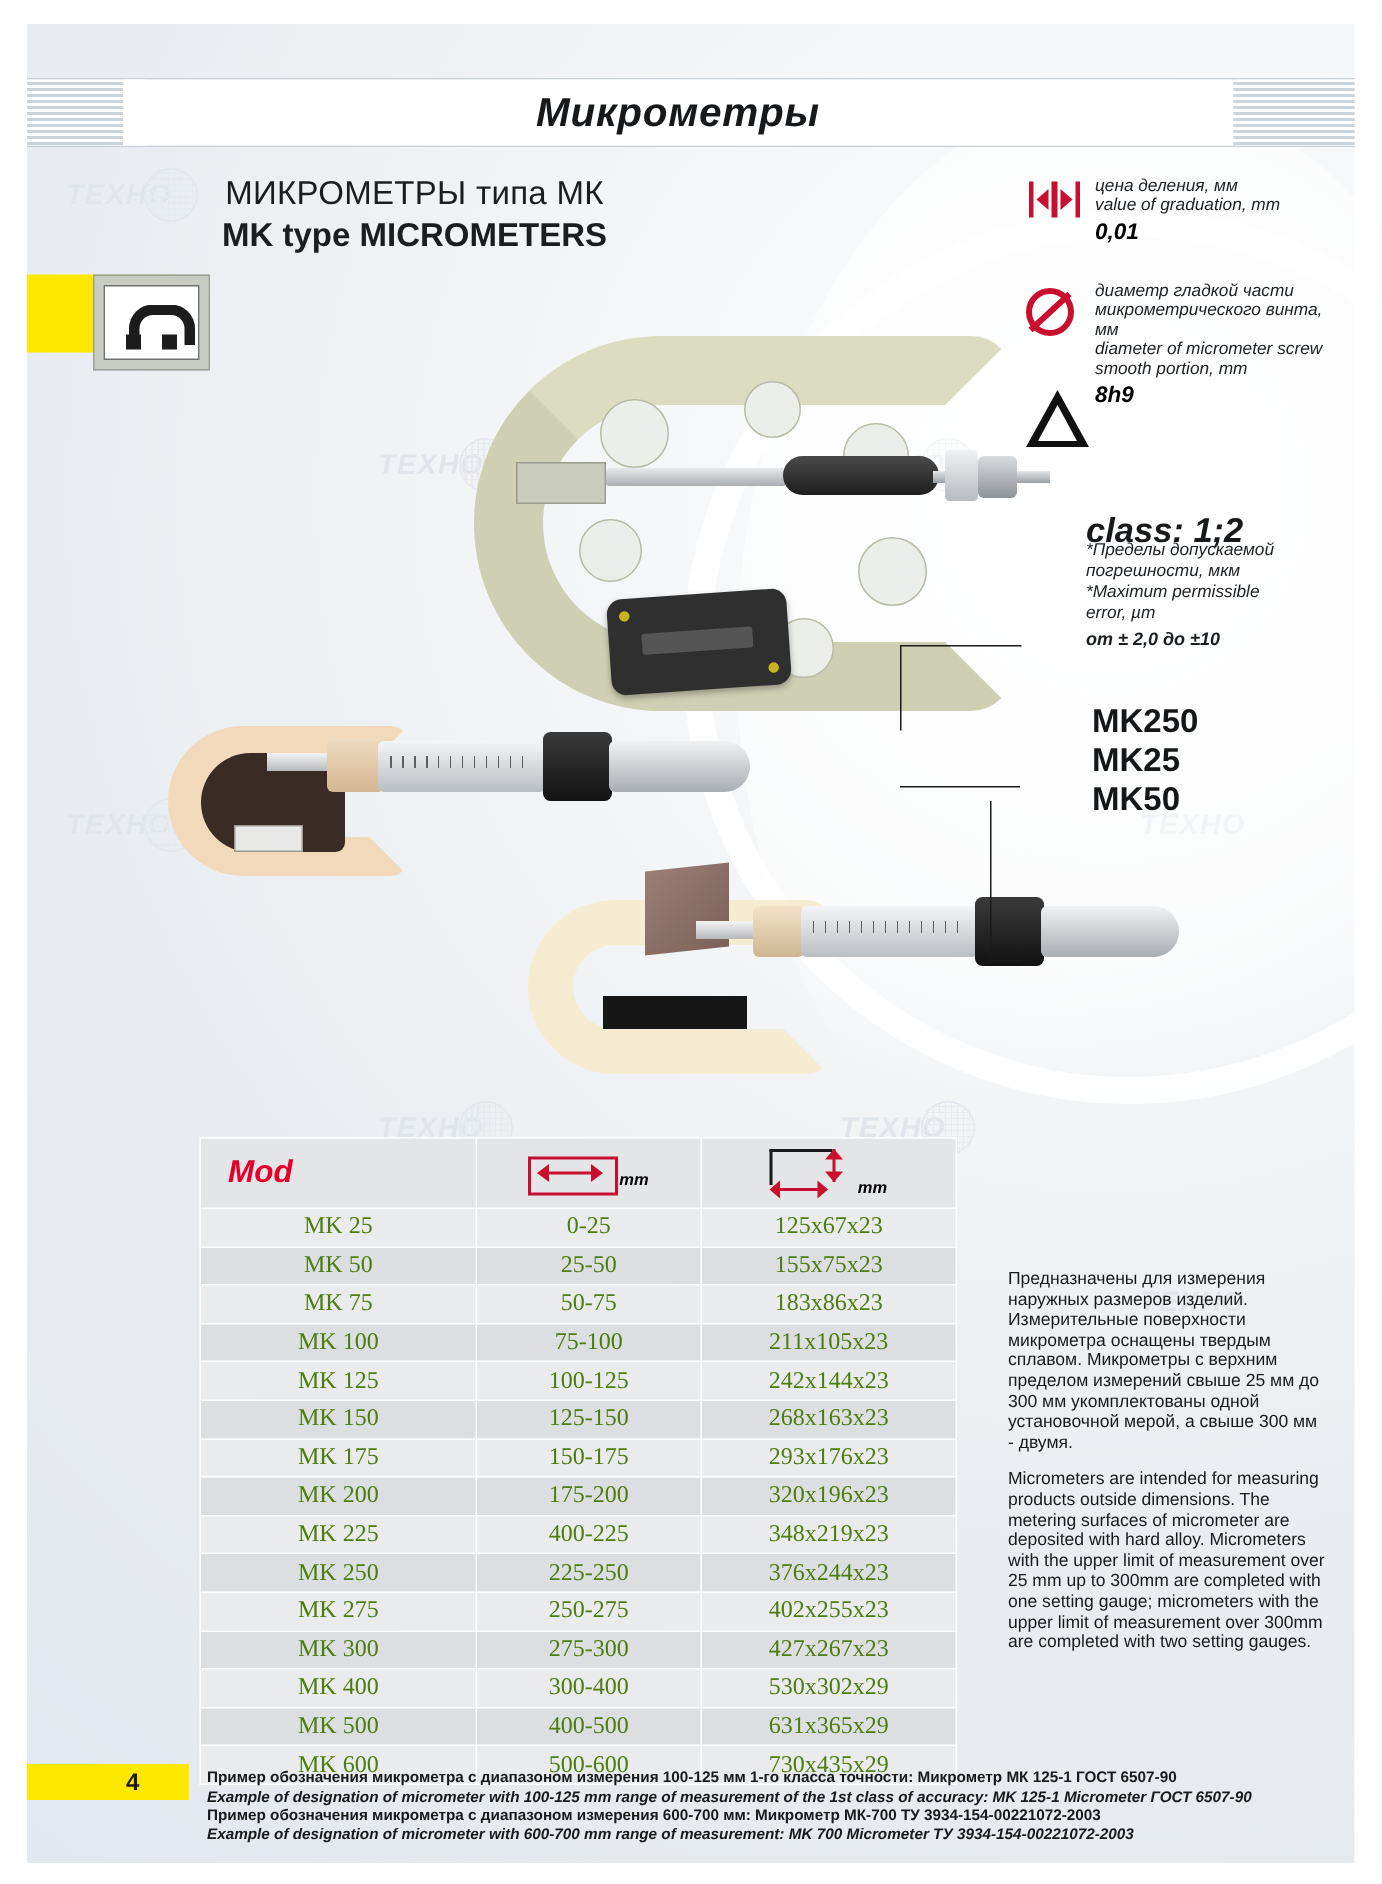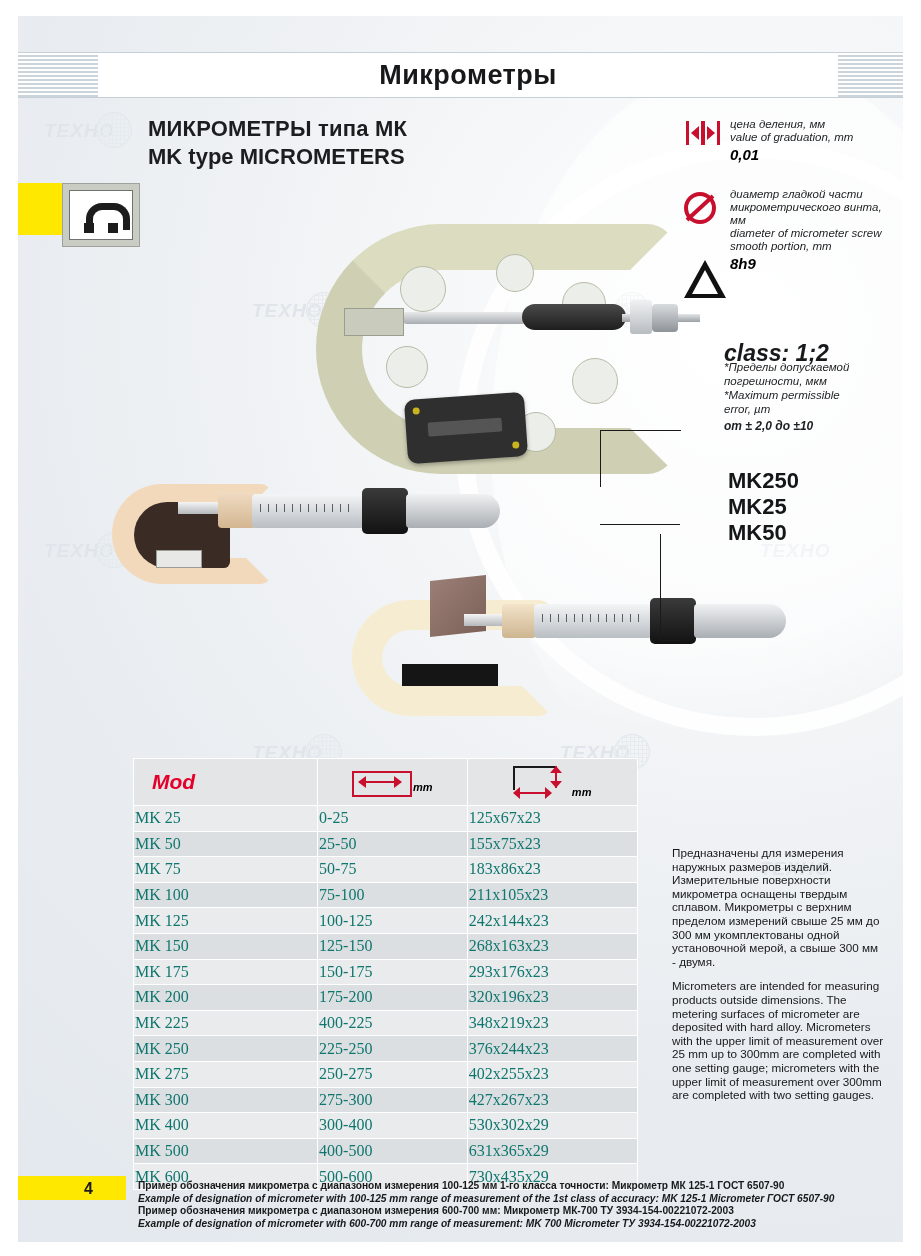--- a/index.html
+++ b/index.html
@@ -47,37 +47,37 @@
   }
 
   
   .header{
     position:absolute;left:18px;top:52px;width:885px;height:44px;
     background:
       repeating-linear-gradient(180deg,#ffffff 0 2px,#d9dfe5 2px 4px);
     border-top:1px solid #c7cfd6;border-bottom:1px solid #c7cfd6;
   }
   .header-inner{
-    position:absolute;left:80px;top:0;width:740px;height:44px;
+    position:absolute;left:64px;top:0;width:740px;height:44px;
     background:#ffffff;
-    display:flex;align-items:center;justify-content:center;
+    display:flex;align-items:center;justify-content:center;font-style:italic;
   }
   .header h1{
     margin:0;font-size:27px;font-weight:bold;color:#16181a;letter-spacing:.5px;
   }
   .header-left-ticks,.header-right-ticks{
     position:absolute;top:0;height:44px;width:80px;
     background:repeating-linear-gradient(180deg,#ffffff 0 2px,#ccd4db 2px 4px);
   }
   .header-left-ticks{left:0;}
   .header-right-ticks{right:0;}
 
   
   .title-block{position:absolute;left:148px;top:116px;}
-  .title-ru{font-size:22px;font-weight:bold;color:#1b1d1f;letter-spacing:.2px;text-align:center;}
+  .title-ru{font-size:22px;font-weight:normal;color:#1b1d1f;letter-spacing:.2px;text-align:center;}
   .title-en{font-size:22px;font-weight:bold;color:#1b1d1f;margin-top:2px;}
 
   
   .yellow-tab{position:absolute;left:18px;top:183px;width:100px;height:52px;background:#ffe800;}
   .picto{
     position:absolute;left:62px;top:183px;width:76px;height:62px;background:#c9ccc3;
     border:1px solid #9ea29a;
   }
   .picto-inner{position:absolute;left:6px;top:6px;width:62px;height:48px;background:#fff;border:1px solid #6f736d;}
   .picto-u{
@@ -111,21 +111,21 @@
 
   
   .table-wrap{position:absolute;left:133px;top:758px;width:475px;}
   table{border-collapse:collapse;width:505px;}
   th,td{border:1px solid #ffffff;}
   thead th{
     background:#e3e5e7;height:44px;vertical-align:middle;
   }
   .mod-logo{color:#e4002b;font-weight:bold;font-style:italic;font-size:21px;padding-left:18px;text-align:left;}
   tbody td{
-    height:22.6px;font-size:16px;color:#0f766e;
+    height:22.6px;font-size:16px;color:#4d7c0f;text-align:center;
     font-family:"Liberation Serif", serif;
   }
   tbody tr:nth-child(odd) td{background:#e9ebed;}
   tbody tr:nth-child(even) td{background:#dcdfe2;}
   .c1{width:175px;}
   .c2{width:155px;}
   .c3{width:175px;}
   .hd-unit{font-size:11px;font-style:italic;font-weight:bold;vertical-align:bottom;}
 
   

